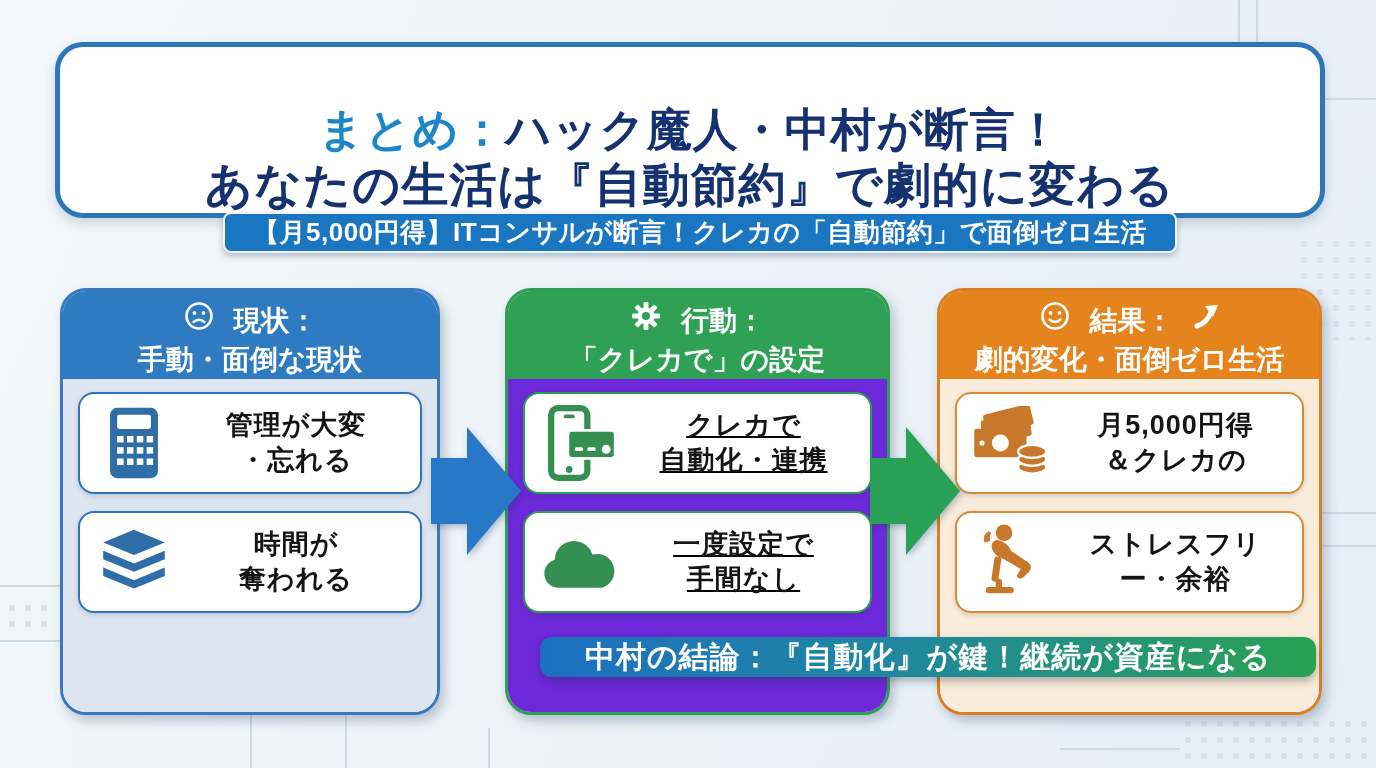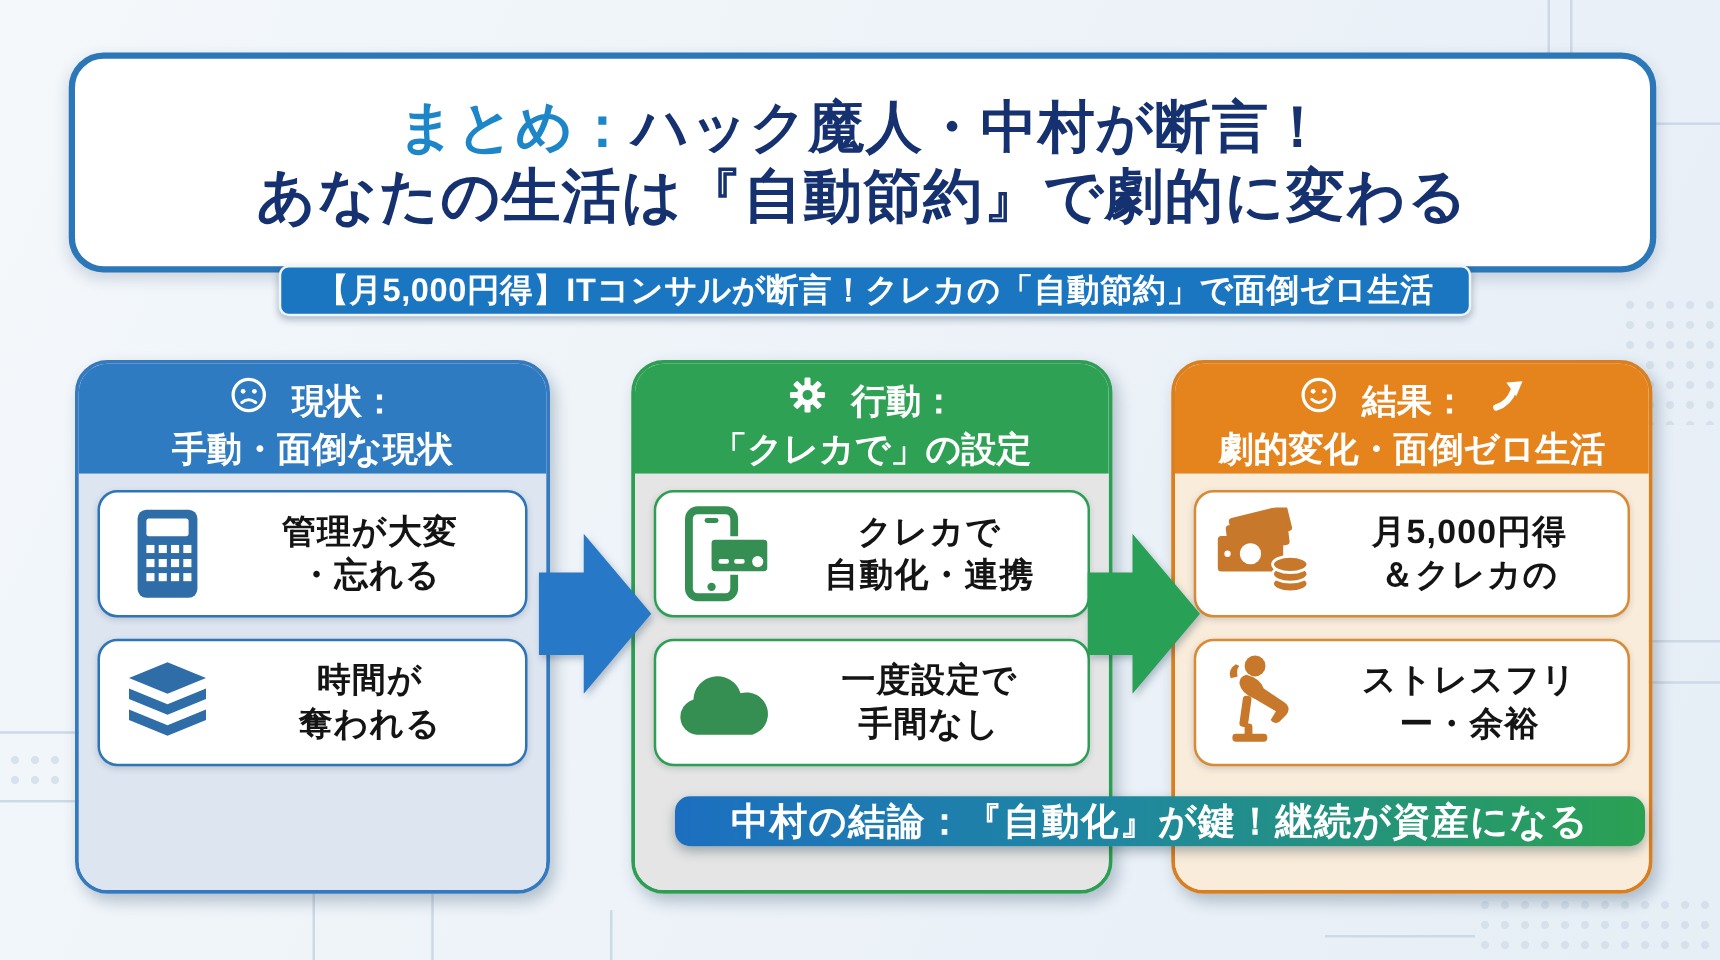--- a/index.html
+++ b/index.html
@@ -13,21 +13,21 @@
   .trace{position:absolute;background:#ccd9e6;}
   .trace.h{height:2px;}
   .trace.v{width:2px;}
   .dot{position:absolute;width:8px;height:8px;border-radius:50%;background:#c3d2e2;}
   .dotgrid{position:absolute;background-image:radial-gradient(#d2dde9 3px,transparent 3.5px);background-size:16px 16px;opacity:.8;}
   
   .title-box{
     left:55px;top:42px;width:1270px;height:176px;box-sizing:border-box;
     background:#ffffff;border:5px solid #2b77b8;border-radius:28px;
     box-shadow:0 5px 12px rgba(20,50,90,.18);
-    display:flex;flex-direction:column;justify-content:center;align-items:center;
+    display:flex;flex-direction:column;justify-content:flex-end;align-items:center;
     text-align:center;
   }
   .title-line1{font-size:45px;font-weight:800;color:#15316f;letter-spacing:1px;line-height:1.2;}
   .title-line1 .tl-blue{color:#1d86c8;}
   .title-line2{font-size:47px;font-weight:800;color:#15316f;letter-spacing:1px;line-height:1.2;}
   .subtitle-badge{
     left:223px;top:212px;width:954px;height:41px;box-sizing:border-box;
     background:#1b76c2;border:2px solid #eef4fa;border-radius:8px;
     box-shadow:0 3px 6px rgba(20,50,90,.3);
     color:#fff;font-size:26px;font-weight:700;
@@ -43,21 +43,21 @@
     font-size:28px;line-height:1.32;padding-top:9px;box-sizing:border-box;
   }
   .col-hline{display:flex;align-items:center;justify-content:center;gap:19px;}
   .col-body{position:absolute;left:0;right:0;top:88px;bottom:0;padding:13px 15px;box-sizing:border-box;}
   .col-current{left:60px;width:380px;border-color:#3579be;}
   .col-current .col-header{background:#2e7bc2;}
   .col-current .col-body{background:#dde5f0;}
   .col-current .card{border-color:#2e74b8;}
   .col-action{left:505px;width:385px;border-color:#2e9e52;}
   .col-action .col-header{background:#2ea155;}
-  .col-action .col-body{background:#e5e5e5;}
+  .col-action .col-body{background:#6d28d9;text-decoration:underline;}
   .col-action .card{border-color:#2e9e52;}
   .col-result{left:937px;width:385px;border-color:#da7f20;}
   .col-result .col-header{background:#e5831d;}
   .col-result .col-body{background:#f9ecdb;}
   .col-result .card{border-color:#d98a34;}
   .card{
     height:102px;margin-bottom:17px;background:#ffffff;border:2px solid;border-radius:16px;
     display:flex;align-items:center;padding:0 8px;box-sizing:border-box;
     box-shadow:0 2px 5px rgba(40,60,80,.18);
   }

